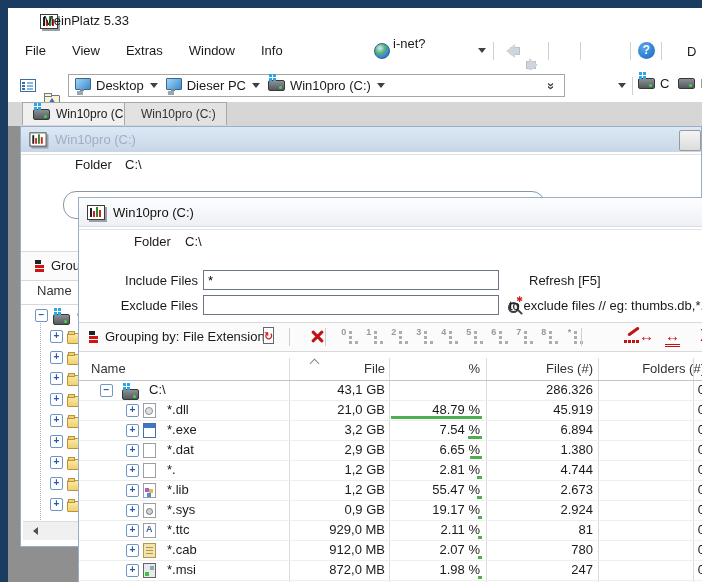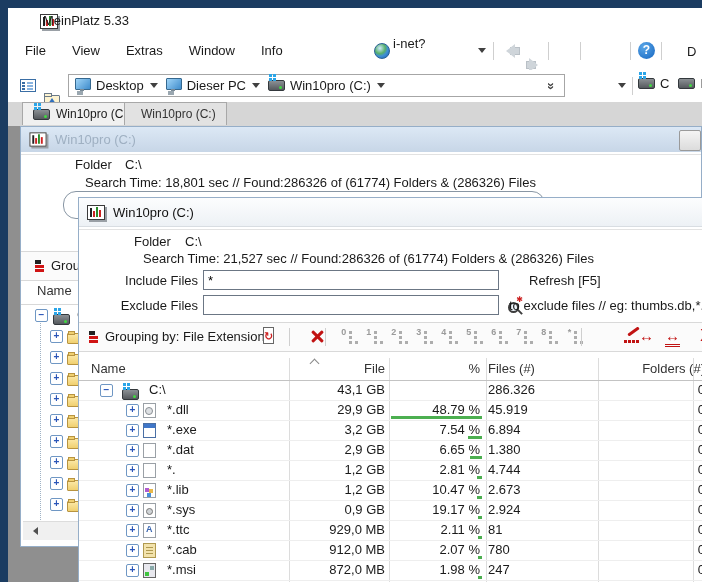--- a/index.html
+++ b/index.html
@@ -97,21 +97,21 @@
   .export-x{position:relative;width:22px;height:18px;}
   .export-x .x{position:absolute;left:0;top:0;color:#c11313;font-weight:bold;font-size:17px;line-height:17px;}
   
   .vline{position:absolute;width:1px;background:#dcdcdc;}
   .hdr-cell{position:absolute;top:3px;color:#333;}
   .sortmark{position:absolute;width:6px;height:6px;border-left:1px solid #888;border-top:1px solid #888;transform:rotate(45deg);}
   .trow{position:relative;height:19px;border-bottom:1px solid #eeeeee;}
   .trow .cell{position:absolute;top:1px;}
   .c-size{left:212px;width:94px;text-align:right;}
   .c-pct{left:312px;width:89px;text-align:right;}
-  .c-files{left:409px;width:105px;text-align:left;}
+  .c-files{left:409px;width:105px;text-align:right;}
   .c-fold{left:537px;width:89px;text-align:right;}
   .pctbar{position:absolute;bottom:1px;height:3px;background:#4caf50;}
   .xbox{position:absolute;width:11px;height:11px;background:#fff;border:1px solid #6f97c4;border-radius:2px;
     color:#2a55b8;font-weight:bold;font-size:10px;line-height:10px;text-align:center;}
   .xbox.plus::before{content:"+";} .xbox.minus::before{content:"−";}
   .fi{position:absolute;width:11px;height:13px;background:#fff;border:1px solid #9aa0a6;}
   .fi.dll::after{content:"";position:absolute;left:1px;top:3px;width:6px;height:6px;border:1px solid #8a8f94;border-radius:50%;background:#dde0e3;}
   .fi.exe{border-color:#4a6fa5;}
   .fi.exe::after{content:"";position:absolute;left:0;top:0;width:11px;height:4px;background:#3f76c8;}
   .fi.lib::after{content:"";position:absolute;left:1px;top:4px;width:4px;height:4px;background:#b05ad0;box-shadow:4px 1px 0 #e8b84a,2px 5px 0 #4a90d8;}
@@ -217,21 +217,20 @@
 
     <div class="childwin cw1" style="left:12px;top:0;width:682px;height:421px;">
       <div class="cw-titlebar">
         <span class="icon-chart" style="transform:scale(.95);"></span>
         <span class="cw-title">Win10pro (C:)</span>
         <span class="titlebar-btn" style="left:658px;"></span>
       </div>
       <div class="sepline" style="top:27px;"></div>
       <div class="abs nowrap" style="left:54px;top:30px;">Folder</div>
       <div class="abs nowrap" style="left:104px;top:30px;">C:\</div>
-      <div class="abs nowrap" style="left:64px;top:48px;">Search Time: 18,801 sec //  Found:286326 of (61774) Folders &amp; (286326) Files</div>
       <div class="abs" style="left:42px;top:64px;width:480px;height:26px;border:1px solid #8896a4;border-radius:13px;"></div>
 
       <div class="grp-toolbar" style="top:124px;">
         <span class="abs icon-group" style="left:14px;top:8px;"></span>
         <span class="abs nowrap" style="left:30px;top:6px;">Grouping by: File Extension</span>
       </div>
       <div class="abs" style="left:0;top:152px;width:100%;height:25px;border-bottom:1px solid #d8d8d8;">
         <span class="abs nowrap" style="left:16px;top:4px;color:#333;">Name</span>
       </div>
 
@@ -285,21 +284,20 @@
     </div>
 
     <div class="childwin cw2" style="left:70px;top:71px;width:624px;height:385px;overflow:hidden;border-right:none;border-bottom:none;">
       <div class="cw-titlebar">
         <span class="icon-chart"></span>
         <span class="cw-title">Win10pro (C:)</span>
       </div>
       <div class="sepline" style="top:31px;"></div>
       <div class="abs nowrap" style="left:55px;top:36px;">Folder</div>
       <div class="abs nowrap" style="left:106px;top:36px;">C:\</div>
-      <div class="abs nowrap" style="left:64px;top:53px;">Search Time: 21,527 sec //  Found:286326 of (61774) Folders &amp; (286326) Files</div>
 
       <div class="field-label" style="left:20px;top:75px;width:99px;">Include Files</div>
       <input class="txt-input" style="left: 124px; top: 72px; width: 296px;" value="*">
       <span class="abs mag-star" style="left:428px;top:72px;"><span class="handle"></span></span>
       <div class="abs nowrap" style="left:450px;top:75px;">Refresh [F5]</div>
 
       <div class="field-label" style="left:20px;top:100px;width:99px;">Exclude Files</div>
       <input class="txt-input" style="left: 124px; top: 97px; width: 296px;" value="">
       <div class="abs nowrap" style="left:430px;top:100px;">to exclude files // eg: thumbs.db,*. ba</div>
 
@@ -345,21 +343,21 @@
         <span class="cell c-size">43,1 GB</span>
         <span class="cell c-pct"></span>
         
         <span class="cell c-files">286.326</span>
         <span class="cell c-fold">0</span>
       </div>
             <div class="trow">
         <span class="xbox plus" style="left: 47px; top: 3px;"></span>
         <span class="row-icon fi dll" style="left: 64px; top: 2px;"></span>
         <span class="cell r-name nowrap" style="left: 88px;">*.dll</span>
-        <span class="cell c-size">29,9 GB</span>
+        <span class="cell c-size">21,0 GB</span>
         <span class="cell c-pct">48.79 %</span>
         <span class="pctbar" style="width: 91px; right: 221px;"></span>
         <span class="cell c-files">45.919</span>
         <span class="cell c-fold">0</span>
       </div>
             <div class="trow">
         <span class="xbox plus" style="left: 47px; top: 3px;"></span>
         <span class="row-icon fi exe" style="left: 64px; top: 2px;"></span>
         <span class="cell r-name nowrap" style="left: 88px;">*.exe</span>
         <span class="cell c-size">3,2 GB</span>
@@ -386,21 +384,21 @@
         <span class="cell c-pct">2.81 %</span>
         <span class="pctbar" style="width: 5px; right: 221px;"></span>
         <span class="cell c-files">4.744</span>
         <span class="cell c-fold">0</span>
       </div>
             <div class="trow">
         <span class="xbox plus" style="left: 47px; top: 3px;"></span>
         <span class="row-icon fi lib" style="left: 64px; top: 2px;"></span>
         <span class="cell r-name nowrap" style="left: 88px;">*.lib</span>
         <span class="cell c-size">1,2 GB</span>
-        <span class="cell c-pct">10.47 %</span>
+        <span class="cell c-pct">55.47 %</span>
         <span class="pctbar" style="width: 5px; right: 221px;"></span>
         <span class="cell c-files">2.673</span>
         <span class="cell c-fold">0</span>
       </div>
             <div class="trow">
         <span class="xbox plus" style="left: 47px; top: 3px;"></span>
         <span class="row-icon fi sys" style="left: 64px; top: 2px;"></span>
         <span class="cell r-name nowrap" style="left: 88px;">*.sys</span>
         <span class="cell c-size">0,9 GB</span>
         <span class="cell c-pct">19.17 %</span>

